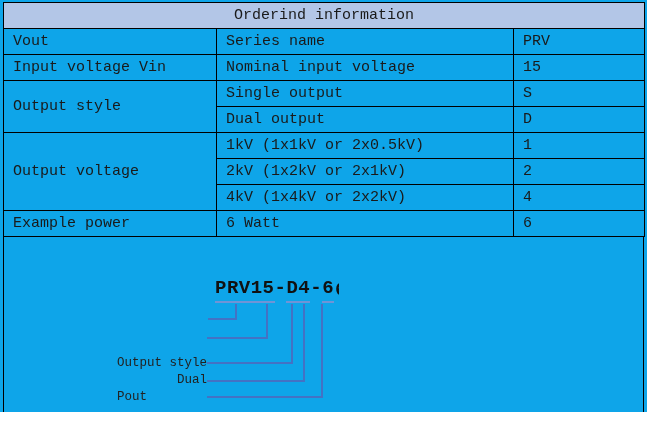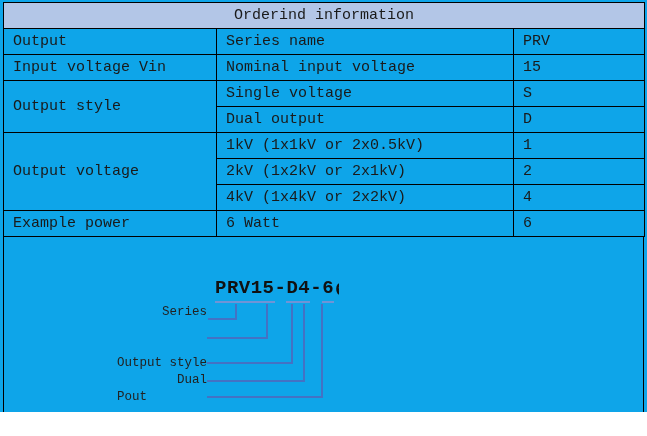--- a/index.html
+++ b/index.html
@@ -58,32 +58,32 @@
     <colgroup>
         <col class="col-param">
         <col class="col-desc">
         <col class="col-code">
       </colgroup>
     <tbody>
         <tr>
       <td colspan="3" class="title-cell">Orderind information</td>
     </tr>
     <tr>
-      <td>Output</td>
+      <td>Vout</td>
       <td>Series name</td>
       <td>PRV</td>
     </tr>
     <tr>
       <td>Input voltage Vin</td>
       <td>Nominal input voltage</td>
       <td>15</td>
     </tr>
     <tr>
       <td rowspan="2">Output style</td>
-      <td>Single voltage</td>
+      <td>Single output</td>
       <td>S</td>
     </tr>
     <tr>
       <td>Dual output</td>
       <td>D</td>
     </tr>
     <tr>
       <td rowspan="3">Output voltage</td>
       <td>1kV (1x1kV or 2x0.5kV)</td>
       <td>1</td>
@@ -117,19 +117,18 @@
 
   <div class="vline" style="left:291px; top:304px; height:60px;"></div>
   <div class="hline" style="left:207px; top:362px; width:86px;"></div>
 
   <div class="vline" style="left:303px; top:304px; height:78px;"></div>
   <div class="hline" style="left:207px; top:380px; width:98px;"></div>
 
   <div class="vline" style="left:321px; top:304px; height:94px;"></div>
   <div class="hline" style="left:207px; top:396px; width:116px;"></div>
 
-  <div class="callout-label" style="top:305px;">Series</div>
   <div class="callout-label" style="top:356px;">Output style</div>
   <div class="callout-label" style="top:373px;">Dual</div>
   <div class="callout-label" style="top:390px;text-align:center;">Pout</div>
 
 
 </div>
 
 </body></html>

